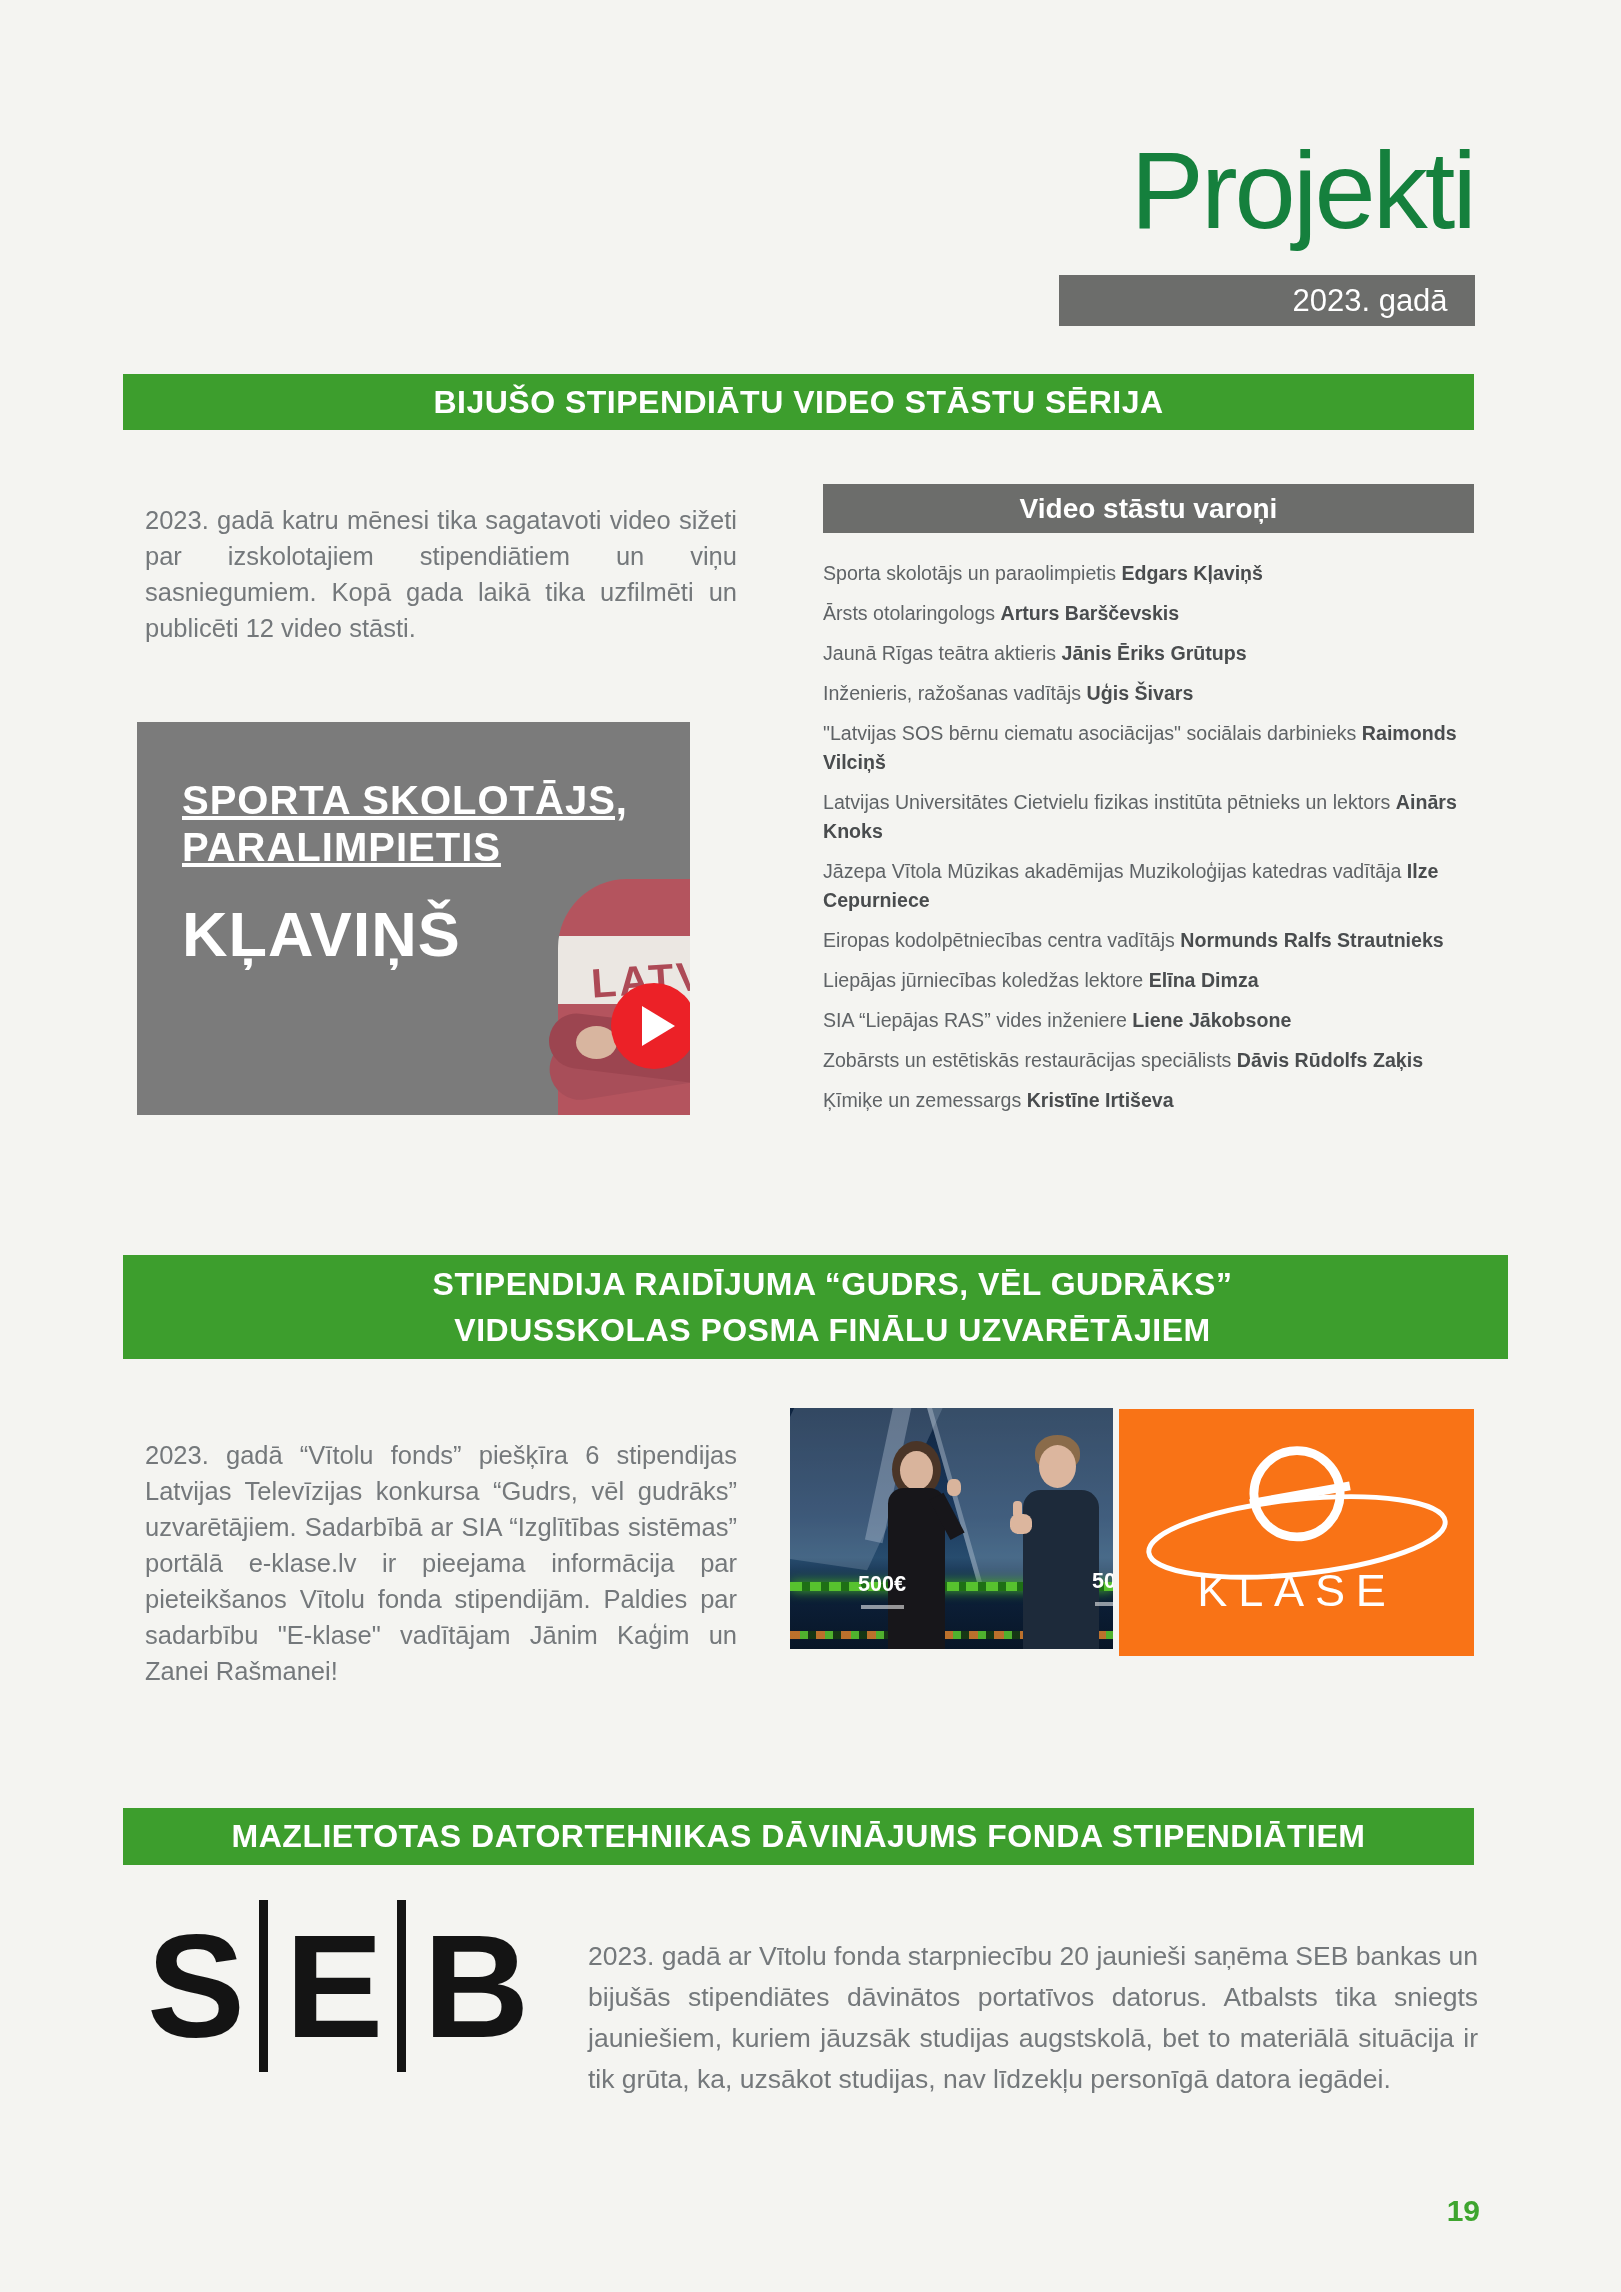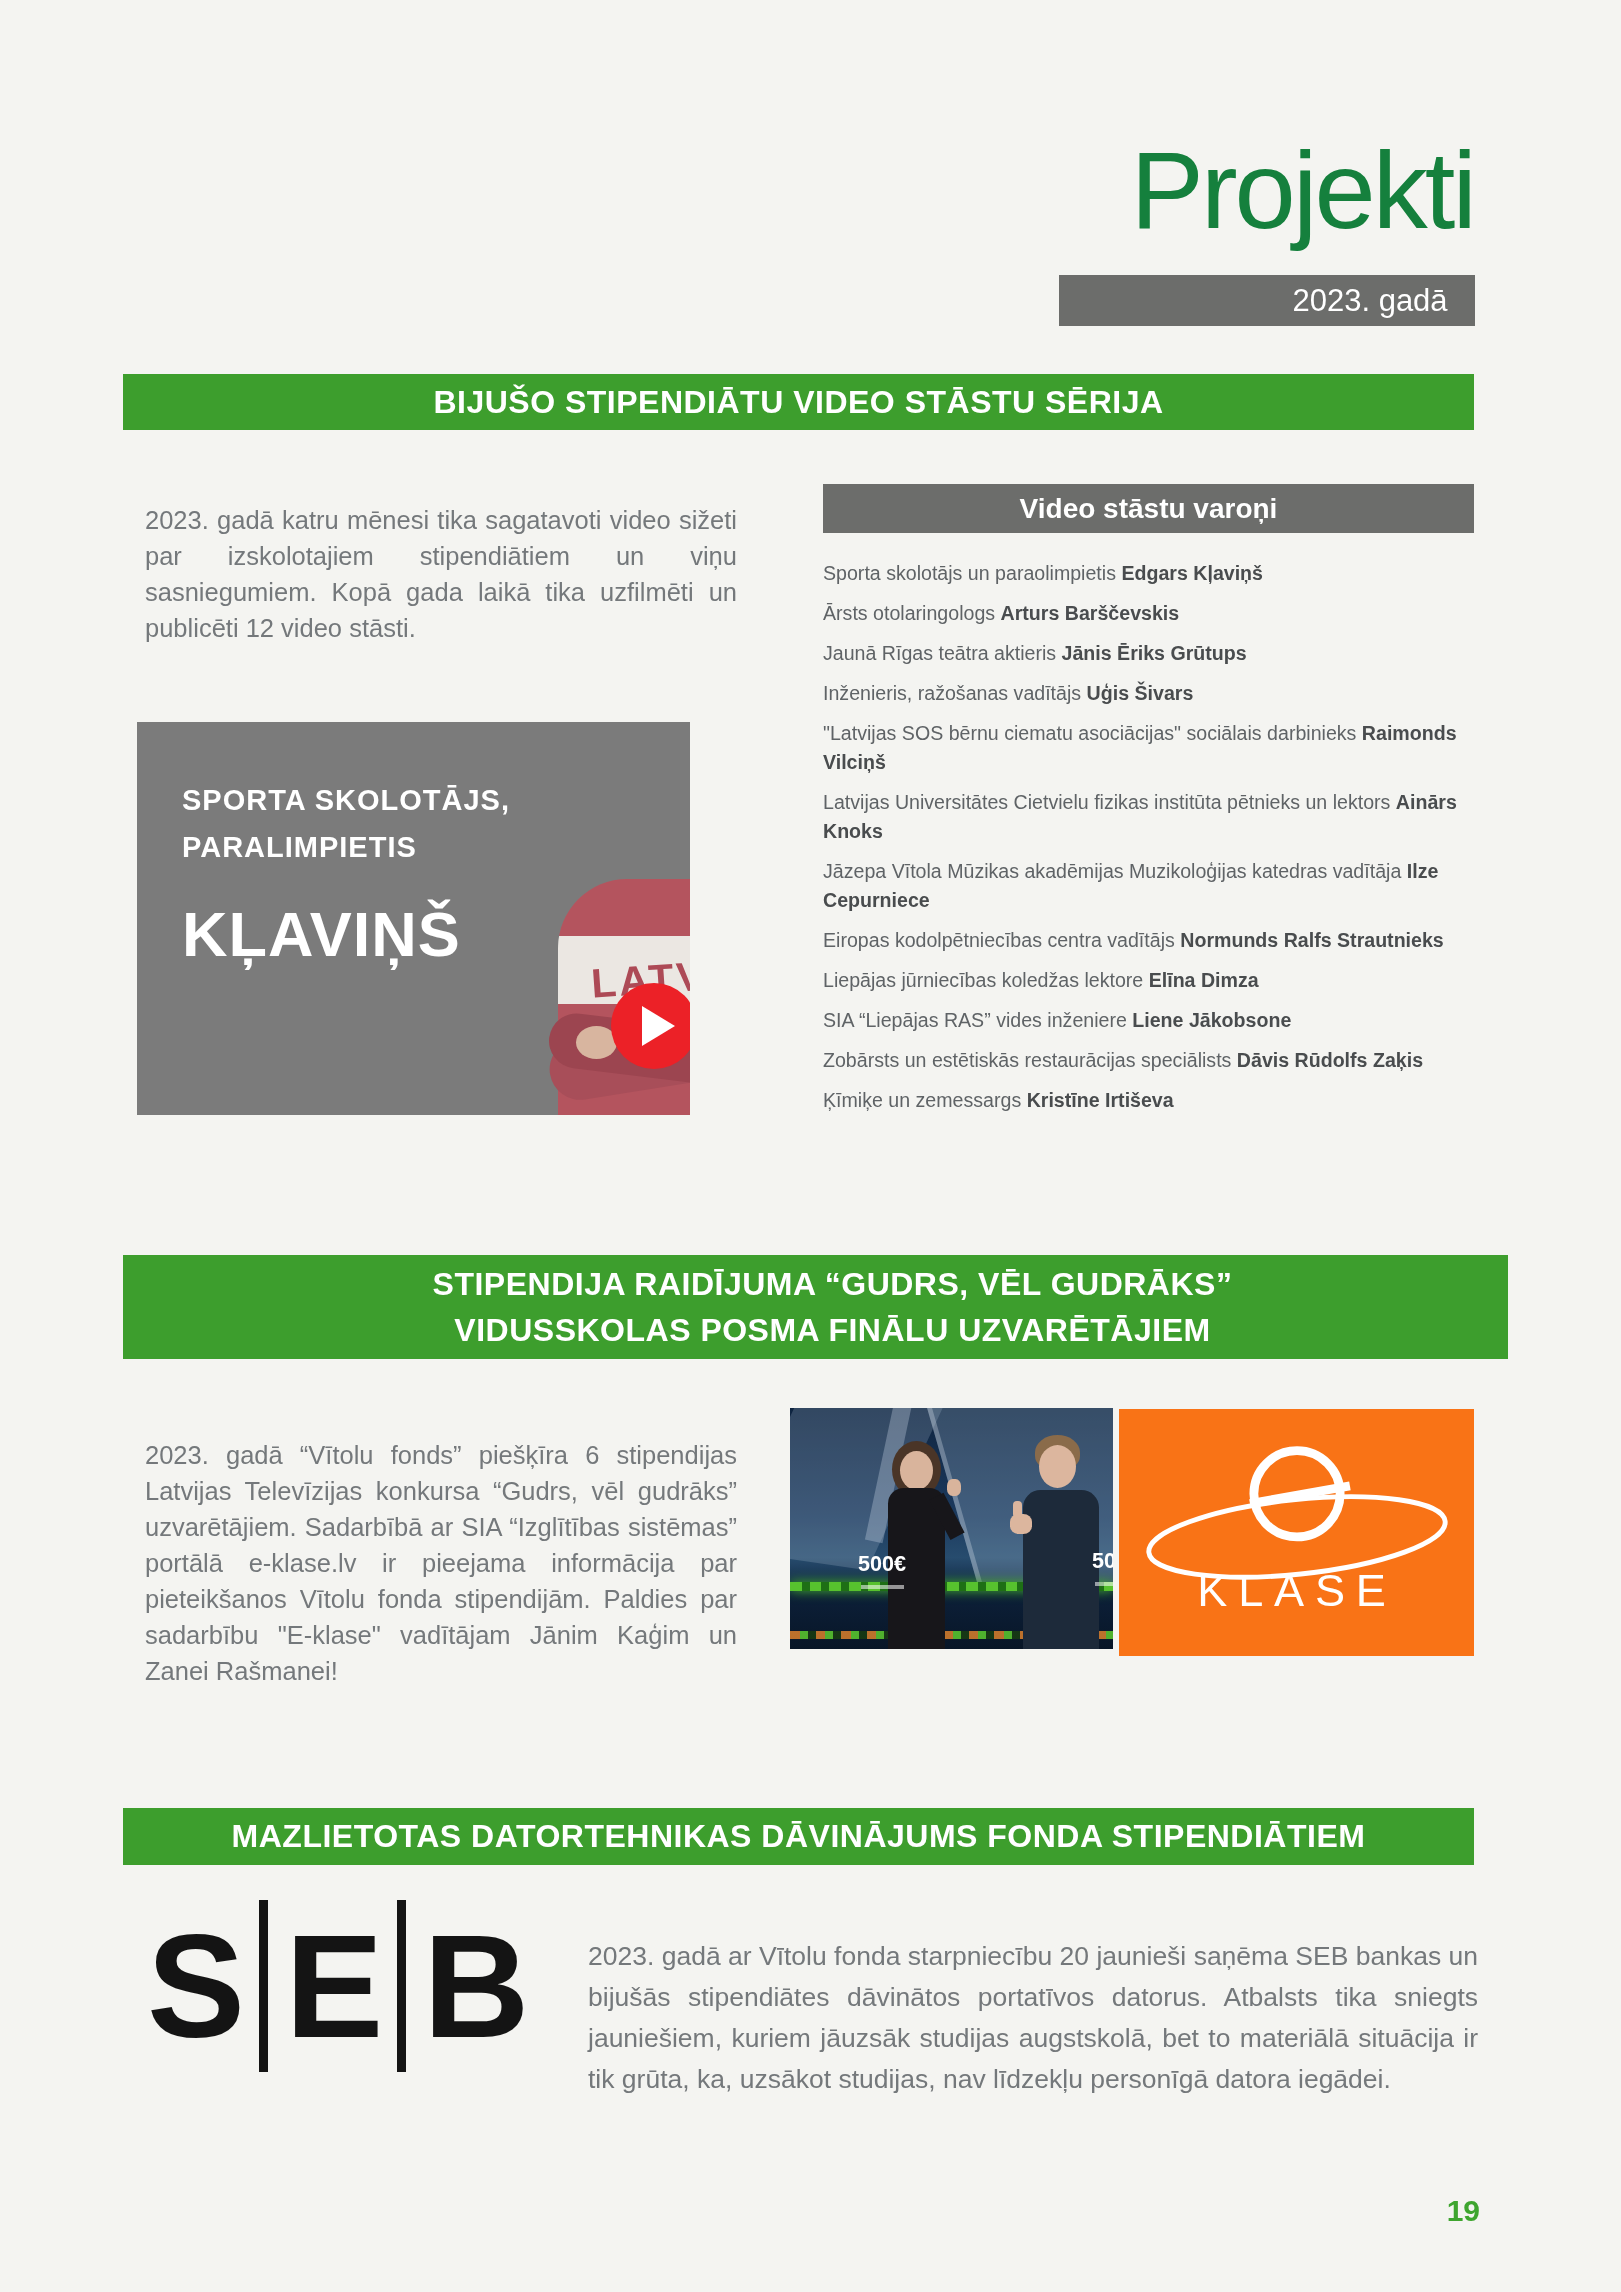--- a/index.html
+++ b/index.html
@@ -37,21 +37,21 @@
     color:#fff;font-weight:bold;font-size:28px;display:flex;align-items:center;justify-content:center;
   }
   .heroes{
     position:absolute;left:823px;top:559px;width:651px;display:flex;flex-direction:column;
     gap:11px;font-size:19.6px;line-height:29px;color:#5f6366;
   }
   .hero strong{color:#494c4e;}
   
   .thumb{position:absolute;left:137px;top:722px;width:553px;height:393px;background:#7b7b7b;overflow:hidden;}
   .thumb-text{position:absolute;left:45px;top:55px;color:#fff;font-weight:bold;z-index:3;}
-  .kicker{font-size:29px;line-height:47px;letter-spacing:1px;}
+  .kicker{font-size:40px;line-height:47px;letter-spacing:1px;text-decoration:underline;}
   .thumb-name{margin-top:27.4px;font-size:63px;line-height:73px;letter-spacing:1px;}
   .person{position:absolute;left:421px;top:47px;width:304px;height:346px;z-index:1;}
   .p-torso{position:absolute;left:0;top:110px;width:304px;height:236px;border-radius:69px 69px 0 0;
     background:linear-gradient(180deg,#b4545e 0 57px,#ebe7e2 57px 125px,#b4545e 125px);}
   .p-latvia{position:absolute;left:33px;top:76px;color:#ad4a56;font-size:41px;font-weight:bold;
     letter-spacing:2.9px;transform:rotate(-4deg);}
   .p-arm1{position:absolute;left:-9.8px;top:139px;width:327px;height:61px;background:#a84e59;
     border-radius:35px;transform:rotate(-9deg);}
   .p-arm2{position:absolute;left:-9.8px;top:151px;width:327px;height:55px;background:#9c4550;
     border-radius:35px;transform:rotate(7deg);}
@@ -78,21 +78,21 @@
   .girl-hair{position:absolute;left:102px;top:33px;width:49px;height:57px;background:#4a3527;border-radius:50%;}
   .girl-head{position:absolute;left:110px;top:43px;width:33px;height:39px;background:#d9b49c;border-radius:50%;}
   .girl-body{position:absolute;left:98px;top:80px;width:57px;height:161px;background:#17161a;border-radius:15.7px 15.7px 0 0;}
   .girl-arm{position:absolute;left:149px;top:86px;width:15.7px;height:45px;background:#17161a;transform:rotate(-28deg);}
   .girl-thumb{position:absolute;left:157px;top:71px;width:13.7px;height:16.7px;background:#d9b49c;border-radius:40%;}
   .board{position:absolute;border:6.9px solid transparent;border-radius:4.9px;color:#fff;text-align:center;
     background:linear-gradient(#15151d,#15151d) padding-box,
     repeating-linear-gradient(45deg,#e23a3a 0 9.8px,#f5b publicada0 0,#f7b321 9.8px 19.6px,#3aa0f5 19.6px 29px,#c43ae2 29px 39px,#3ec453 39px 49px) border-box;}
   .board-1{left:35px;top:125px;width:102px;height:84px;}
   .board-2{left:276px;top:122px;width:88px;height:94px;}
-  .board .amt{font-weight:bold;font-size:21.6px;margin-top:12px;}
+  .board .amt{font-weight:bold;font-size:21.6px;margin-top:32px;}
   .board .cap{width:43px;height:3.9px;background:rgba(255,255,255,.55);margin:7.8px auto 0;}
   .boy-hair{position:absolute;left:245px;top:27.4px;width:45px;height:35px;background:#8a6b4a;border-radius:50% 50% 40% 40%;}
   .boy-head{position:absolute;left:249px;top:37px;width:37px;height:43px;background:#dcb69e;border-radius:50%;}
   .boy-body{position:absolute;left:233px;top:82px;width:76px;height:159px;background:#1d2a3a;border-radius:17.6px 17.6px 0 0;}
   .boy-fist{position:absolute;left:220px;top:106px;width:21.6px;height:19.6px;background:#dcb69e;border-radius:40%;}
   .boy-thumbup{position:absolute;left:223px;top:93px;width:8.8px;height:16.7px;background:#dcb69e;border-radius:3.9px;}
   
   .eklase{position:absolute;left:1119px;top:1409px;width:355px;height:247px;background:#f97316;
     display:flex;align-items:center;justify-content:center;}
   

